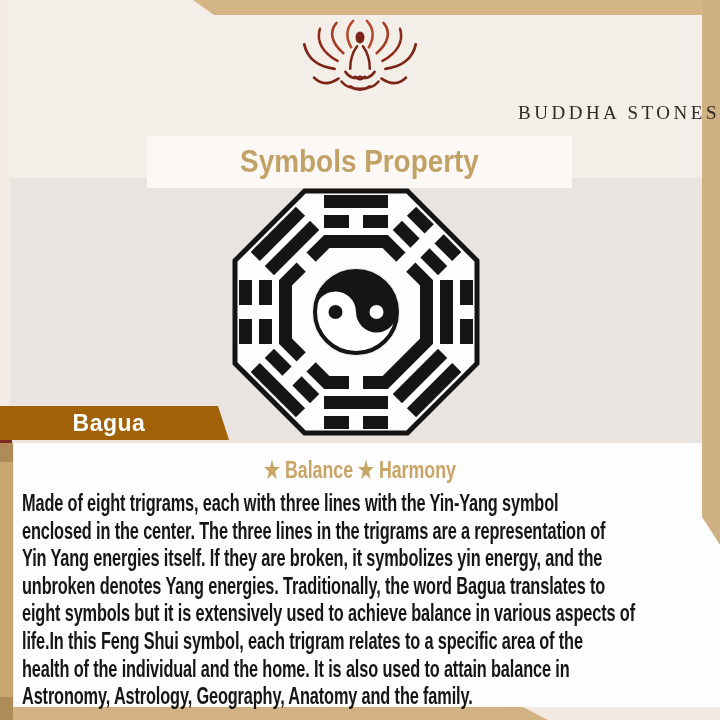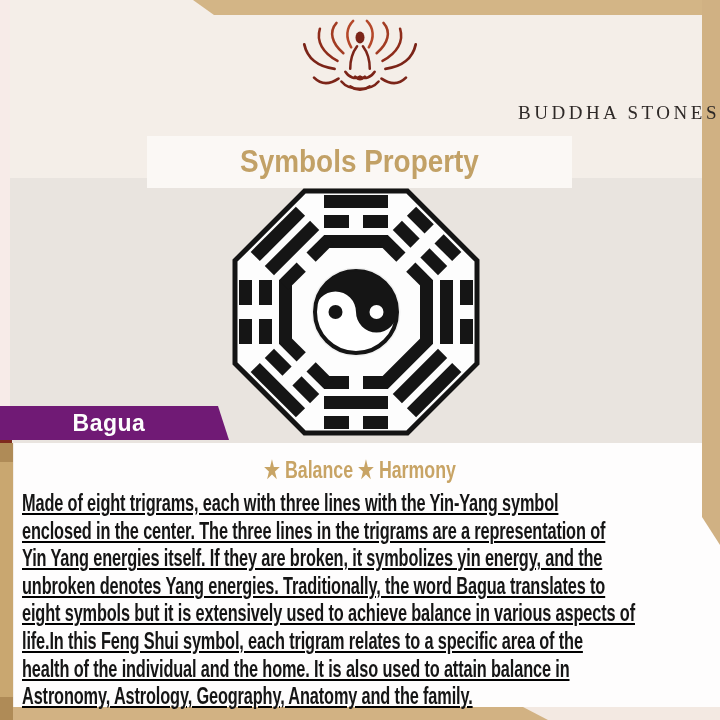--- a/index.html
+++ b/index.html
@@ -32,29 +32,29 @@
 
   
   .heading-band{position:absolute;left:147px;top:136px;width:425px;height:52px;background:#fbf8f5;}
   .heading{position:absolute;left:0;top:0;width:100%;height:52px;line-height:52px;text-align:center;
     font-size:31px;font-weight:700;color:#c2a166;transform:scaleX(.9);transform-origin:50% 50%;white-space:nowrap;}
 
   
   .octagon{position:absolute;left:232px;top:188px;width:248px;height:248px;}
 
   
-  .banner{position:absolute;left:0;top:406px;width:229px;height:34px;background:#701a75;
+  .banner{position:absolute;left:0;top:406px;width:229px;height:34px;background:#a16207;
     clip-path:polygon(0 0,calc(100% - 11px) 0,100% 100%,0 100%);}
   .banner-label{display:block;width:218px;text-align:center;line-height:34px;
     font-size:23px;font-weight:700;color:#fdfdfd;letter-spacing:.5px;}
 
   
   .tagline{position:absolute;left:0;top:456px;width:720px;text-align:center;
     font-size:24px;font-weight:700;color:#c8a465;transform:scaleX(.74);transform-origin:50% 50%;white-space:nowrap;}
-  .body-lines{position:absolute;left:22px;top:489px;width:690px;line-height:27.6px;text-decoration:underline;}
+  .body-lines{position:absolute;left:22px;top:489px;width:690px;line-height:27.6px;}
   .body-line{font-size:24px;font-weight:700;color:#151515;white-space:nowrap;
     transform:scaleX(.68);transform-origin:0 50%;letter-spacing:-.2px;}
 </style>
 </head>
 <body>
 
 <div class="page">
 
   <div class="bg-top"></div>
   <div class="bg-mid"></div>

